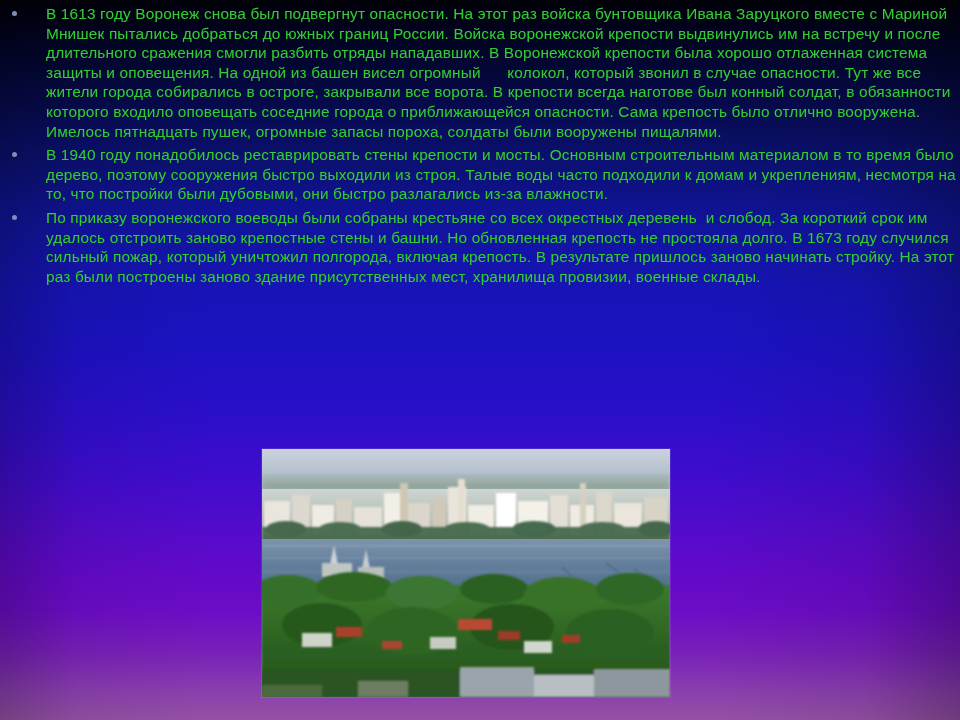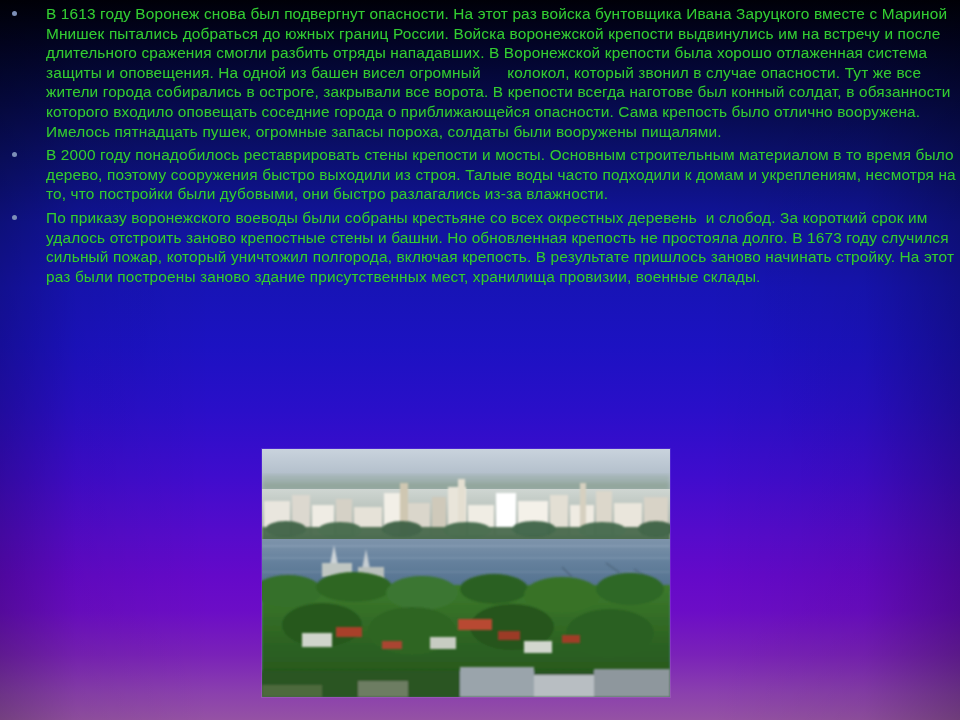--- a/index.html
+++ b/index.html
@@ -121,21 +121,21 @@
 
     <ul class="bullet-list">
 
       <li class="bullet-item">
         <span class="bullet-marker"></span>
         <span class="bullet-text">В 1613 году Воронеж снова был подвергнут опасности. На этот раз войска бунтовщика Ивана Заруцкого вместе с Мариной Мнишек пытались добраться до южных границ России. Войска воронежской крепости выдвинулись им на встречу и после длительного сражения смогли разбить отряды нападавших. В Воронежской крепости была хорошо отлаженная система защиты и оповещения. На одной из башен висел огромный      колокол, который звонил в случае опасности. Тут же все жители города собирались в остроге, закрывали все ворота. В крепости всегда наготове был конный солдат, в обязанности которого входило оповещать соседние города о приближающейся опасности. Сама крепость было отлично вооружена. Имелось пятнадцать пушек, огромные запасы пороха, солдаты были вооружены пищалями.</span>
       </li>
 
       <li class="bullet-item">
         <span class="bullet-marker"></span>
-        <span class="bullet-text">В 2000 году понадобилось реставрировать стены крепости и мосты. Основным строительным материалом в то время было дерево, поэтому сооружения быстро выходили из строя. Талые воды часто подходили к домам и укреплениям, несмотря на то, что постройки были дубовыми, они быстро разлагались из-за влажности.</span>
+        <span class="bullet-text">В 1940 году понадобилось реставрировать стены крепости и мосты. Основным строительным материалом в то время было дерево, поэтому сооружения быстро выходили из строя. Талые воды часто подходили к домам и укреплениям, несмотря на то, что постройки были дубовыми, они быстро разлагались из-за влажности.</span>
       </li>
 
       <li class="bullet-item">
         <span class="bullet-marker"></span>
         <span class="bullet-text">По приказу воронежского воеводы были собраны крестьяне со всех окрестных деревень  и слобод. За короткий срок им удалось отстроить заново крепостные стены и башни. Но обновленная крепость не простояла долго. В 1673 году случился сильный пожар, который уничтожил полгорода, включая крепость. В результате пришлось заново начинать стройку. На этот раз были построены заново здание присутственных мест, хранилища провизии, военные склады.</span>
       </li>
 
     </ul>
 
     <div id="photo-frame">

